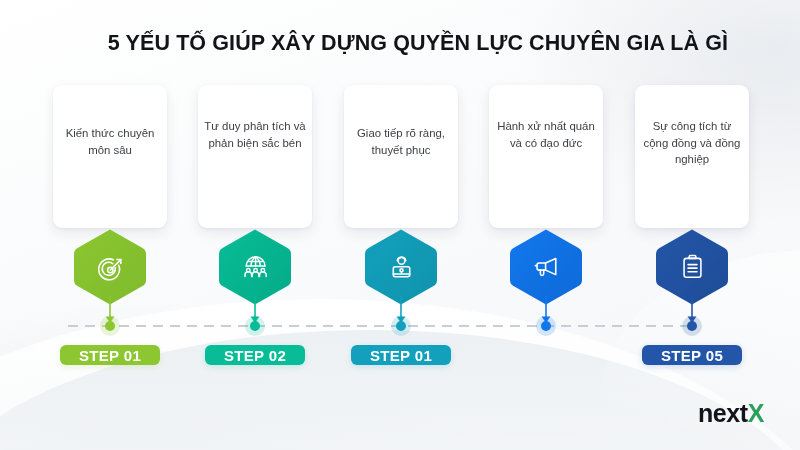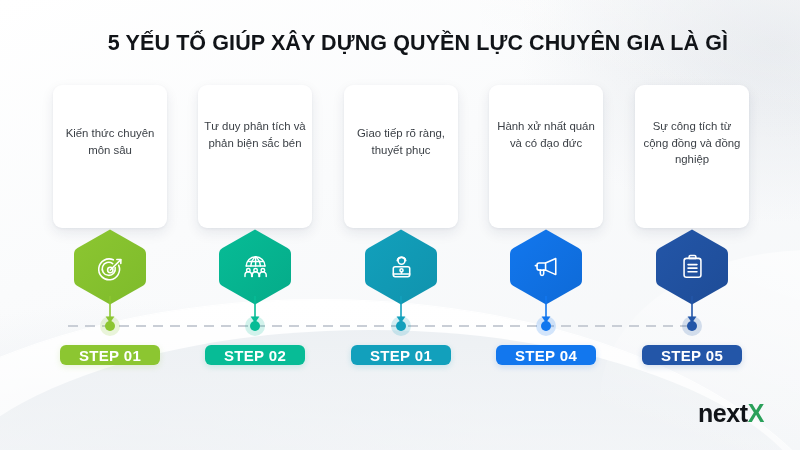--- a/index.html
+++ b/index.html
@@ -299,23 +299,20 @@
       <svg width="14" height="30" viewBox="0 0 14 30" style="margin-left:-5px">
         <path d="M7 0 V22" stroke="#1277EE" stroke-width="1.6" fill="none"></path>
         <path d="M2.6 20.4 L7 27 L11.4 20.4 Z" fill="#1277EE"></path>
       </svg>
     </div>
 
     <div class="dot" style="background:rgba(18,119,238,0.18)">
       <i style="background:#1277EE"></i>
     </div>
 
-    <div class="badge" style="background:#1277EE;box-shadow:0 2px 6px rgba(18,119,238,0.18)">
-      <span>STEP 04</span>
-    </div>
   </div>
       <div class="col" style="left: 632px;">
     <div class="card tall">
       <div class="card-text">Sự công tích từ cộng đồng và đồng nghiệp</div>
     </div>
 
     <div class="hexwrap">
       <svg width="80" height="78" viewBox="0 0 80 78">
         <defs>
           <linearGradient id="hg4" x1="0" y1="0" x2="1" y2="1">

